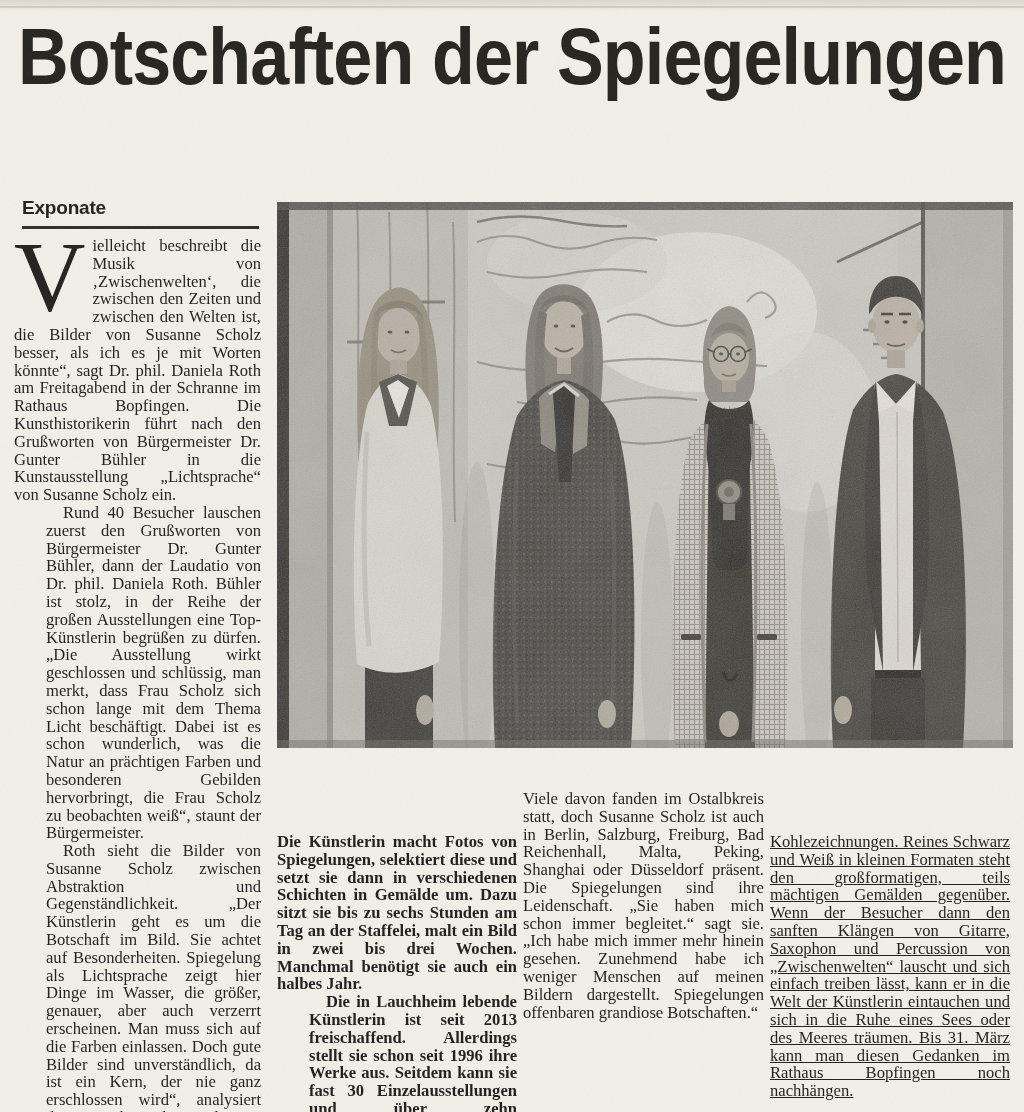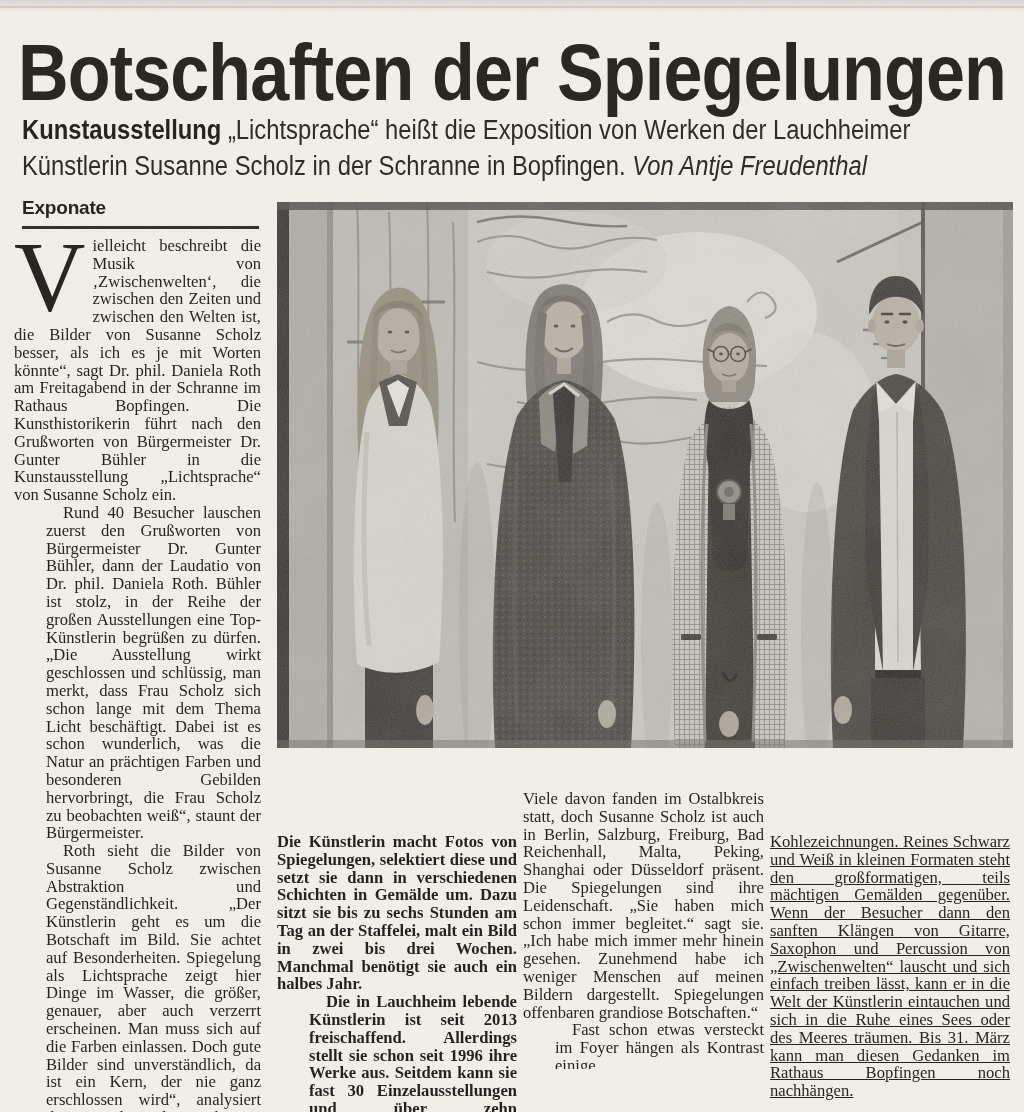--- a/index.html
+++ b/index.html
@@ -12,21 +12,21 @@
     color:#201f1c;
   }
   .scan-top{
     position:absolute;left:0;top:0;width:1024px;height:12px;
     background:linear-gradient(#d9d6d0, rgba(217,214,208,0));
   }
   .scan-line{
     position:absolute;left:0;top:6px;width:1024px;height:2px;
     background:rgba(188,122,110,0.28);
   }
-  .headline-wrap{position:absolute;left:18px;top:24px;width:996px;height:98px;text-align:right;}
+  .headline-wrap{position:absolute;left:18px;top:8px;width:996px;height:98px;text-align:right;}
   .headline-wrap text{
     font-family:"Liberation Sans", sans-serif;
     font-weight:bold;font-size:80px;fill:#25241f;letter-spacing:-1px;
   }
   .subhead{
     position:absolute;left:22px;top:112px;width:1000px;
     font-family:"Liberation Sans", sans-serif;
     font-size:27px;color:#2a2925;
   }
   .subhead .line{white-space:nowrap;transform:scaleX(0.88);transform-origin:0 0;height:36px;line-height:36px;}
@@ -87,24 +87,20 @@
 
   <div class="scan-top"></div>
   <div class="scan-line"></div>
 
   <div class="headline-wrap">
     <svg width="996" height="98" viewBox="0 0 996 98">
       <text x="0" y="76" textLength="988" lengthAdjust="spacingAndGlyphs">Botschaften der Spiegelungen</text>
     </svg>
   </div>
 
-  <div class="subhead">
-    <div class="line"><b>Kunstausstellung</b><span> „Lichtsprache“ heißt die Exposition von Werken der Lauchheimer</span></div>
-    <div class="line"><span>Künstlerin Susanne Scholz in der Schranne in Bopfingen. </span><i>Von Antje Freudenthal</i></div>
-  </div>
 
   <div class="dateline">Exponate</div>
   <div class="dateline-rule"></div>
 
   <div id="col1" class="col">
     <p><span class="dropcap">V</span><span>ielleicht beschreibt die Musik von ‚Zwischenwelten‘, die zwischen den Zeiten und zwischen den Welten ist, die Bilder von Susanne Scholz besser, als ich es je mit Worten könnte“, sagt Dr. phil. Daniela Roth am Freitagabend in der Schranne im Rathaus Bopfingen. Die Kunsthistorikerin führt nach den Grußworten von Bürgermeister Dr. Gunter Bühler in die Kunstausstellung „Lichtsprache“ von Susanne Scholz ein.</span></p>
     <p>Rund 40 Besucher lauschen zuerst den Grußworten von Bürgermeister Dr. Gunter Bühler, dann der Laudatio von Dr. phil. Daniela Roth. Bühler ist stolz, in der Reihe der großen Ausstellungen eine Top-Künstlerin begrüßen zu dürfen. „Die Ausstellung wirkt geschlossen und schlüssig, man merkt, dass Frau Scholz sich schon lange mit dem Thema Licht beschäftigt. Dabei ist es schon wunderlich, was die Natur an prächtigen Farben und besonderen Gebilden hervorbringt, die Frau Scholz zu beobachten weiß“, staunt der Bürgermeister.</p>
     <p>Roth sieht die Bilder von Susanne Scholz zwischen Abstraktion und Gegenständlichkeit. „Der Künstlerin geht es um die Botschaft im Bild. Sie achtet auf Besonderheiten. Spiegelung als Lichtsprache zeigt hier Dinge im Wasser, die größer, genauer, aber auch verzerrt erscheinen. Man muss sich auf die Farben einlassen. Doch gute Bilder sind unverständlich, da ist ein Kern, der nie ganz erschlossen wird“, analysiert die Kunsthistorikerin die 33 Exponate.</p>
   </div>
 
@@ -277,21 +273,20 @@
     </svg>
   </div>
 
 
   <div id="col2" class="col">
     <p>Die Künstlerin macht Fotos von Spiegelungen, selektiert diese und setzt sie dann in verschiedenen Schichten in Gemälde um. Dazu sitzt sie bis zu sechs Stunden am Tag an der Staffelei, malt ein Bild in zwei bis drei Wochen. Manchmal benötigt sie auch ein halbes Jahr.</p>
     <p>Die in Lauchheim lebende Künstlerin ist seit 2013 freischaffend. Allerdings stellt sie schon seit 1996 ihre Werke aus. Seitdem kann sie fast 30 Einzelausstellungen und über zehn Gruppenausstellungen verzeichnen.</p>
   </div>
   <div id="col3" class="col">
     <p>Viele davon fanden im Ostalbkreis statt, doch Susanne Scholz ist auch in Berlin, Salzburg, Freiburg, Bad Reichenhall, Malta, Peking, Shanghai oder Düsseldorf präsent. Die Spiegelungen sind ihre Leidenschaft. „Sie haben mich schon immer begleitet.“ sagt sie. „Ich habe mich immer mehr hinein gesehen. Zunehmend habe ich weniger Menschen auf meinen Bildern dargestellt. Spiegelungen offenbaren grandiose Botschaften.“</p>
-    <p>Fast schon etwas versteckt im Foyer hängen als Kontrast einige</p>
   </div>
   <div id="col4" class="col">
     <p>Kohlezeichnungen. Reines Schwarz und Weiß in kleinen Formaten steht den großformatigen, teils mächtigen Gemälden gegenüber. Wenn der Besucher dann den sanften Klängen von Gitarre, Saxophon und Percussion von „Zwischenwelten“ lauscht und sich einfach treiben lässt, kann er in die Welt der Künstlerin eintauchen und sich in die Ruhe eines Sees oder des Meeres träumen. Bis 31. März kann man diesen Gedanken im Rathaus Bopfingen noch nachhängen.</p>
   </div>
 
   <svg class="noise-overlay" width="1024" height="1112">
     <filter id="pagegrain">
         <feTurbulence type="fractalNoise" baseFrequency="0.8" numOctaves="2" stitchTiles="stitch"></feTurbulence>
         <feColorMatrix type="saturate" values="0"></feColorMatrix>
       </filter>

